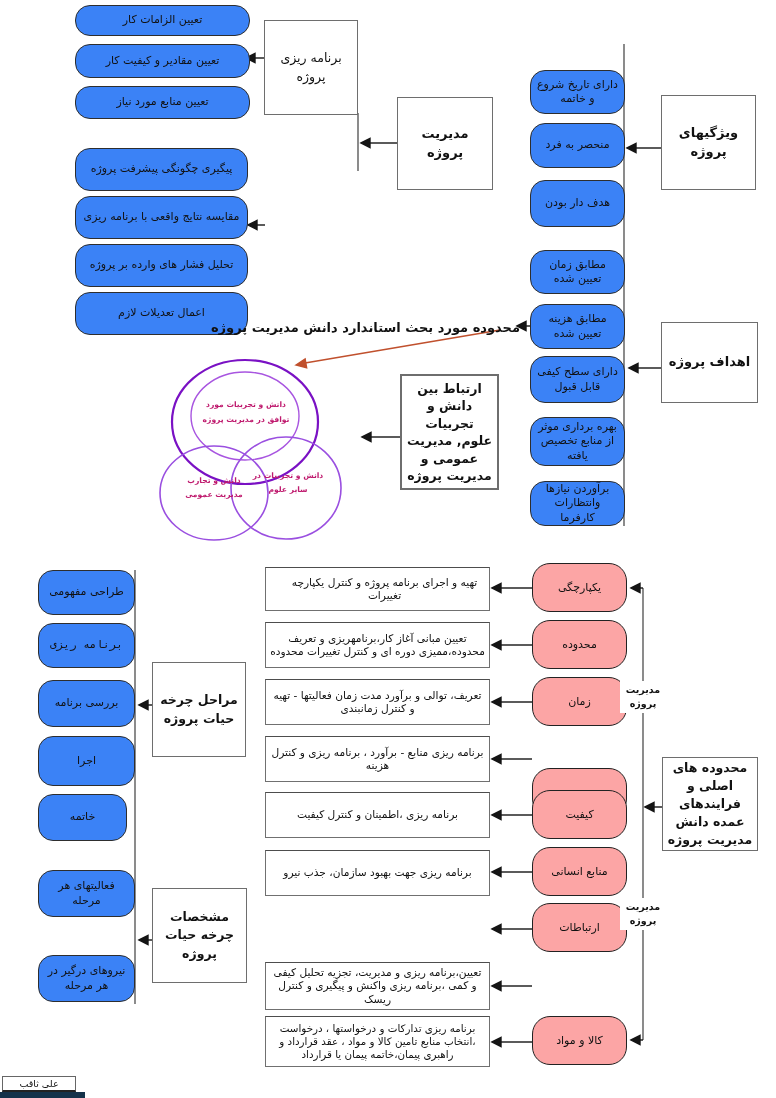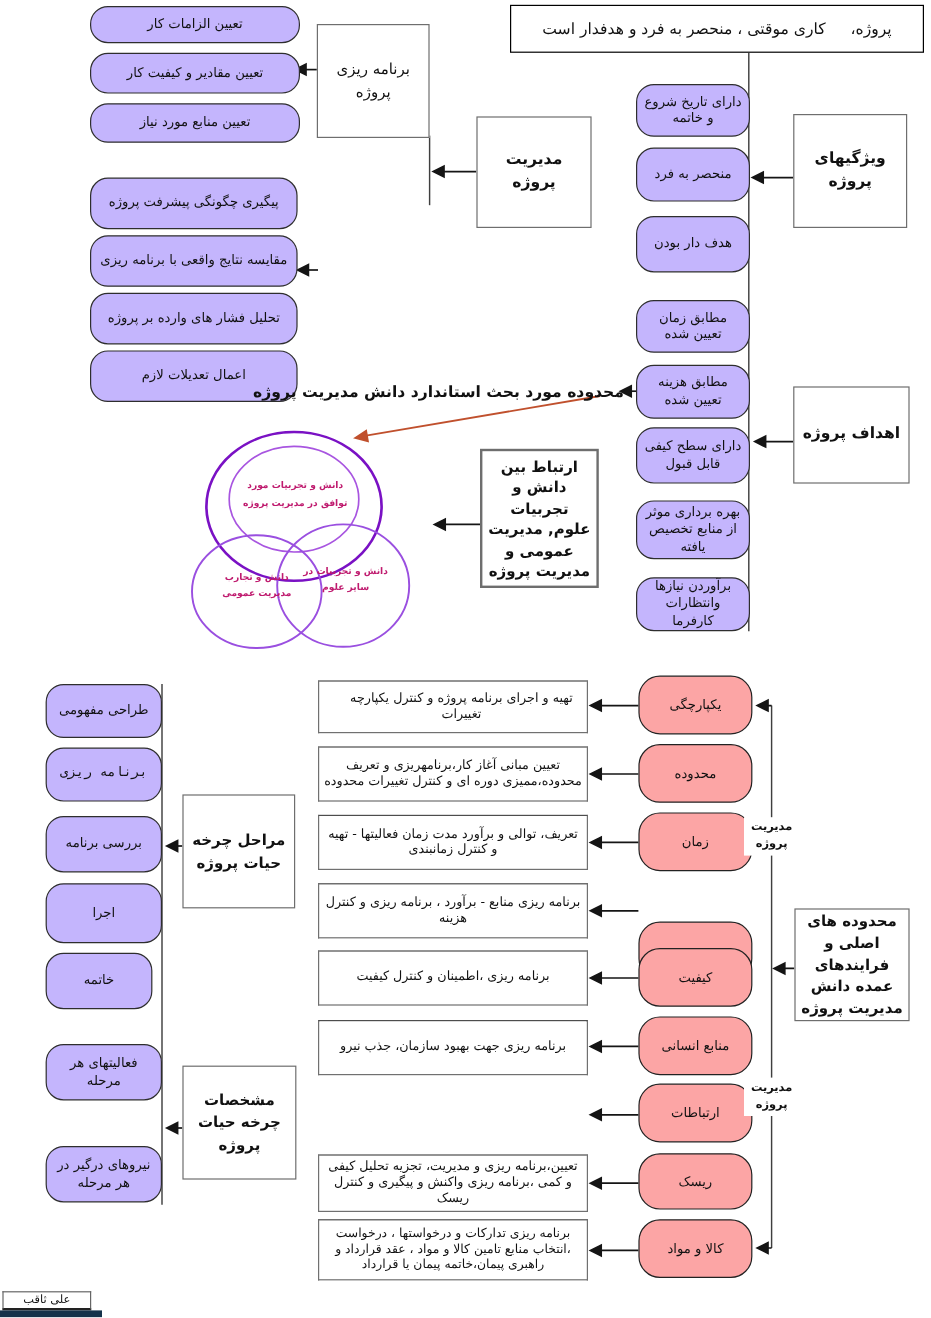--- a/index.html
+++ b/index.html
@@ -1,20 +1,20 @@
 <!DOCTYPE html>
 <html lang="fa" dir="rtl"><head>
 <meta charset="utf-8">
 <style>
   html,body{margin:0;padding:0;background:#fff;}
   .canvas{position:relative;width:776px;height:1098px;background:#fff;overflow:hidden;
           font-family:"DejaVu Sans",sans-serif;direction:rtl;color:#111;}
   .abs{position:absolute;box-sizing:border-box;}
   .flexc{display:flex;align-items:center;justify-content:center;text-align:center;}
-  .rbox{border:1.3px solid #2e2e2e;border-radius:15px;background:#c4b5fd;font-size:11px;line-height:1.3;padding:2px 6px;}
+  .rbox{border:1.3px solid #2e2e2e;border-radius:15px;background:#3b82f6;font-size:11px;line-height:1.3;padding:2px 6px;}
   .rbox2{border:1.2px solid #222;border-radius:18px;background:#fca5a5;font-size:11px;padding:2px 6px;}
   .sq{border:1.8px solid #6e6e6e;background:#fff;font-size:12.5px;line-height:1.45;padding:2px 4px;}
   .sqb{font-weight:bold;font-size:12.5px;}
   .desc{border:1.5px solid #707070;border-top-color:#4d4d4d;background:#fff;font-size:10.6px;line-height:1.26;padding:1px 4px;}
   .title{border:1px solid #000;background:#fff;font-size:13px;}
   .caption{font-weight:bold;font-size:13px;white-space:nowrap;}
   .venntext{font-size:7.6px;font-weight:bold;color:#bf1a6e;line-height:1.9;}
   .bracketlbl{font-size:9.5px;font-weight:600;line-height:1.5;background:#fff;}
   .footerbox{border:1px solid #666;border-bottom:2px solid #222;background:#fff;font-size:9.5px;}
   .footerbar{background:#14324a;}
@@ -84,21 +84,20 @@
     </g>
 
     <g fill="none">
       <ellipse cx="245" cy="422" rx="73" ry="62" stroke="#7a11c4" stroke-width="2.2"></ellipse>
       <ellipse cx="245" cy="416" rx="54" ry="44" stroke="#a855e0" stroke-width="1.4"></ellipse>
       <ellipse cx="214" cy="493" rx="54" ry="47" stroke="#9a4fe0" stroke-width="1.6"></ellipse>
       <ellipse cx="286" cy="488" rx="55" ry="51" stroke="#9a4fe0" stroke-width="1.6"></ellipse>
     </g>
   </svg>
 
-  <div class="abs flexc title" style="left:425px;top:4px;width:345px;height:40px;">پروژه،&nbsp;&nbsp;&nbsp;&nbsp; کاری موقتی ، منحصر به فرد و هدفدار است</div>
 
   <div class="abs flexc rbox" style="left:75px;top:5px;width:175px;height:31px;">تعیین الزامات کار</div>
   <div class="abs flexc rbox" style="left:75px;top:44px;width:175px;height:34px;">تعیین مقادیر و کیفیت کار</div>
   <div class="abs flexc rbox" style="left:75px;top:86px;width:175px;height:33px;">تعیین منابع مورد نیاز</div>
   <div class="abs flexc sq" style="left:264px;top:20px;width:94px;height:95px;">برنامه ریزی پروژه</div>
 
   <div class="abs flexc rbox" style="left:75px;top:148px;width:173px;height:43px;">پیگیری چگونگی پیشرفت پروژه</div>
   <div class="abs flexc rbox" style="left:75px;top:196px;width:173px;height:43px;">مقایسه نتایج  واقعی با برنامه ریزی</div>
   <div class="abs flexc rbox" style="left:75px;top:244px;width:173px;height:43px;">تحلیل فشار های وارده بر پروژه</div>
   <div class="abs flexc rbox" style="left:75px;top:292px;width:173px;height:43px;">اعمال تعدیلات لازم</div>
@@ -141,21 +140,20 @@
   <div class="abs flexc desc" style="left:265px;top:679px;width:225px;height:46px;">تعریف، توالی و برآورد مدت زمان فعالیتها -  تهیه و کنترل زمانبندی</div>
   <div class="abs flexc rbox2" style="left:532px;top:677px;width:95px;height:49px;">زمان</div>
   <div class="abs flexc desc" style="left:265px;top:736px;width:225px;height:46px;">برنامه ریزی منابع -  برآورد ، برنامه ریزی و کنترل هزینه</div>
   <div class="abs flexc rbox2" style="left:532px;top:768px;width:95px;height:49px;text-decoration:underline;">هزینه</div>
   <div class="abs flexc desc" style="left:265px;top:792px;width:225px;height:46px;">برنامه ریزی ،اطمینان و کنترل کیفیت</div>
   <div class="abs flexc rbox2" style="left:532px;top:790px;width:95px;height:49px;">کیفیت</div>
   <div class="abs flexc desc" style="left:265px;top:850px;width:225px;height:46px;">برنامه ریزی جهت بهبود  سازمان، جذب نیرو</div>
   <div class="abs flexc rbox2" style="left:532px;top:847px;width:95px;height:49px;">منابع انسانی</div>
   <div class="abs flexc rbox2" style="left:532px;top:903px;width:95px;height:49px;">ارتباطات</div>
   <div class="abs flexc desc" style="left:265px;top:962px;width:225px;height:48px;">تعیین،برنامه ریزی و مدیریت، تجزیه تحلیل کیفی و کمی ،برنامه ریزی واکنش و پیگیری و کنترل ریسک</div>
-  <div class="abs flexc rbox2" style="left:532px;top:961px;width:95px;height:47px;">ریسک</div>
   <div class="abs flexc desc" style="left:265px;top:1016px;width:225px;height:51px;font-size:10.3px;">برنامه ریزی تدارکات  و درخواستها ، درخواست ،انتخاب منابع تامین کالا و مواد ، عقد قرارداد و راهبری پیمان،خاتمه پیمان یا قرارداد</div>
   <div class="abs flexc rbox2" style="left:532px;top:1016px;width:95px;height:49px;">کالا و مواد</div>
 
   <div class="abs flexc bracketlbl" style="left:620px;top:681px;width:46px;height:32px;">مدیریت پروژه</div>
   <div class="abs flexc bracketlbl" style="left:620px;top:898px;width:46px;height:32px;">مدیریت پروژه</div>
   <div class="abs flexc sq sqb" style="left:662px;top:757px;width:96px;height:94px;">محدوده های اصلی و فرایندهای عمده دانش مدیریت پروژه</div>
 
   <div class="abs flexc footerbox" style="left:2px;top:1076px;width:74px;height:16px;">علی ثاقب</div>
   <div class="abs footerbar" style="left:0;top:1092px;width:85px;height:6px;"></div>
 

